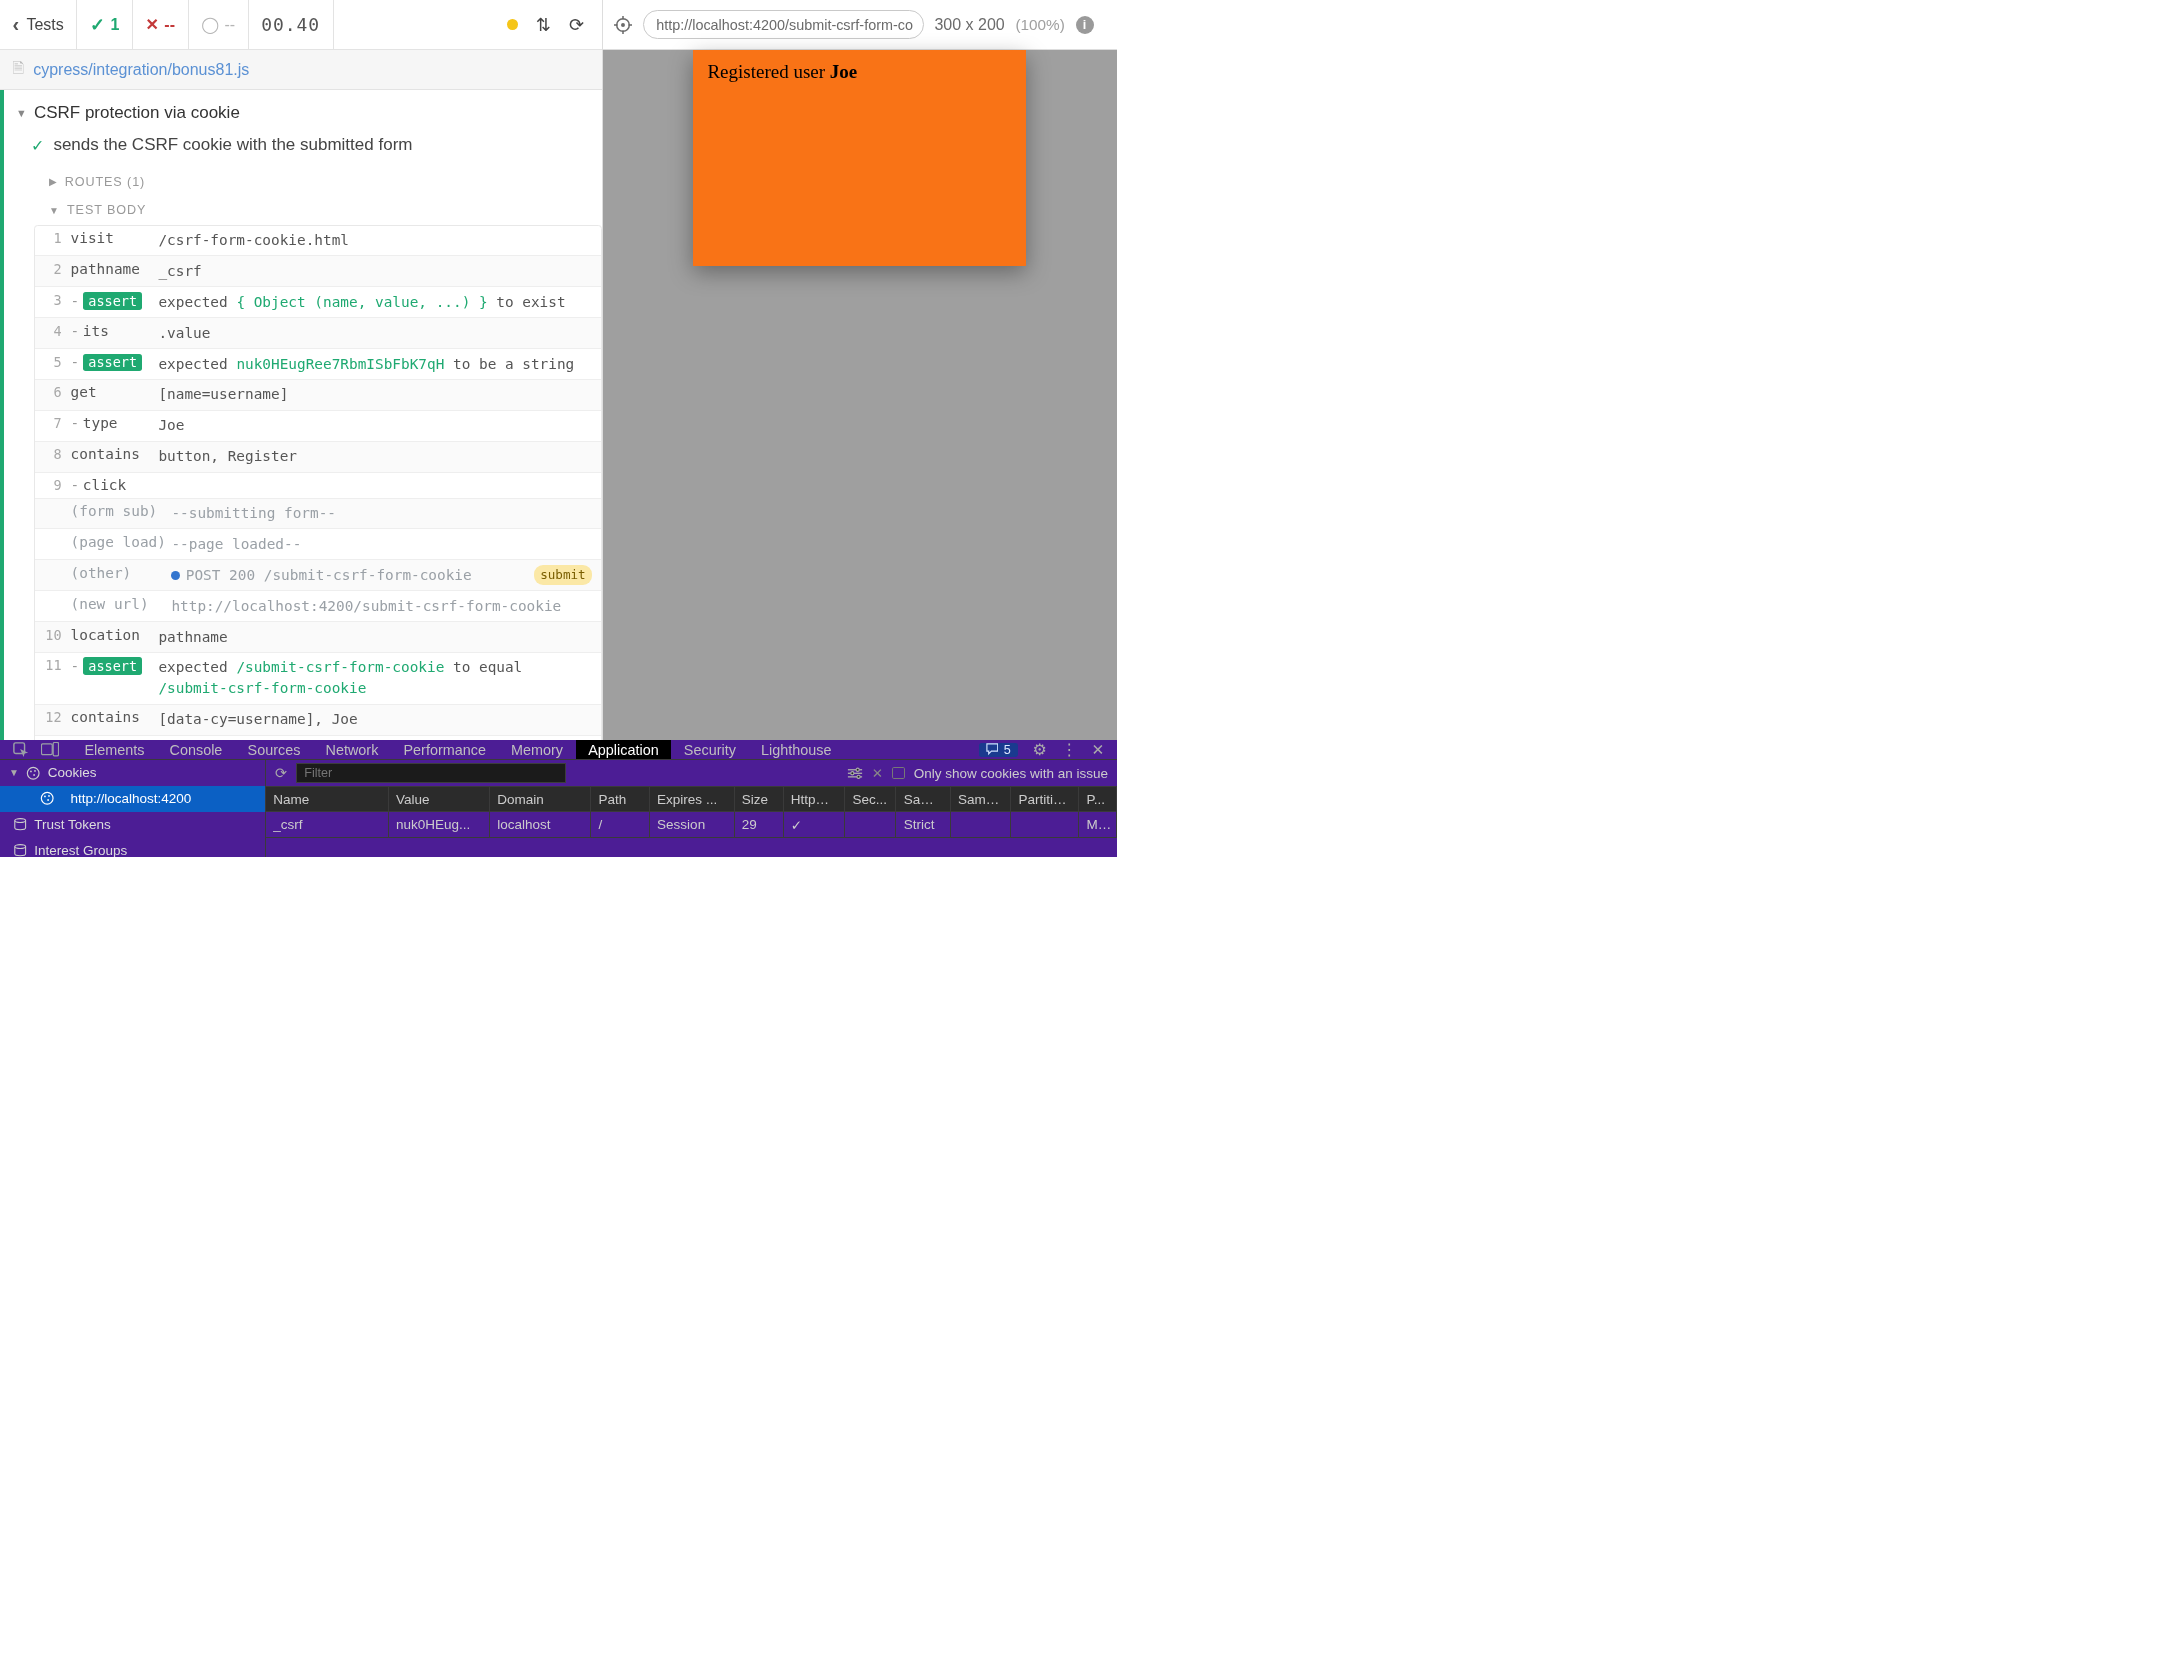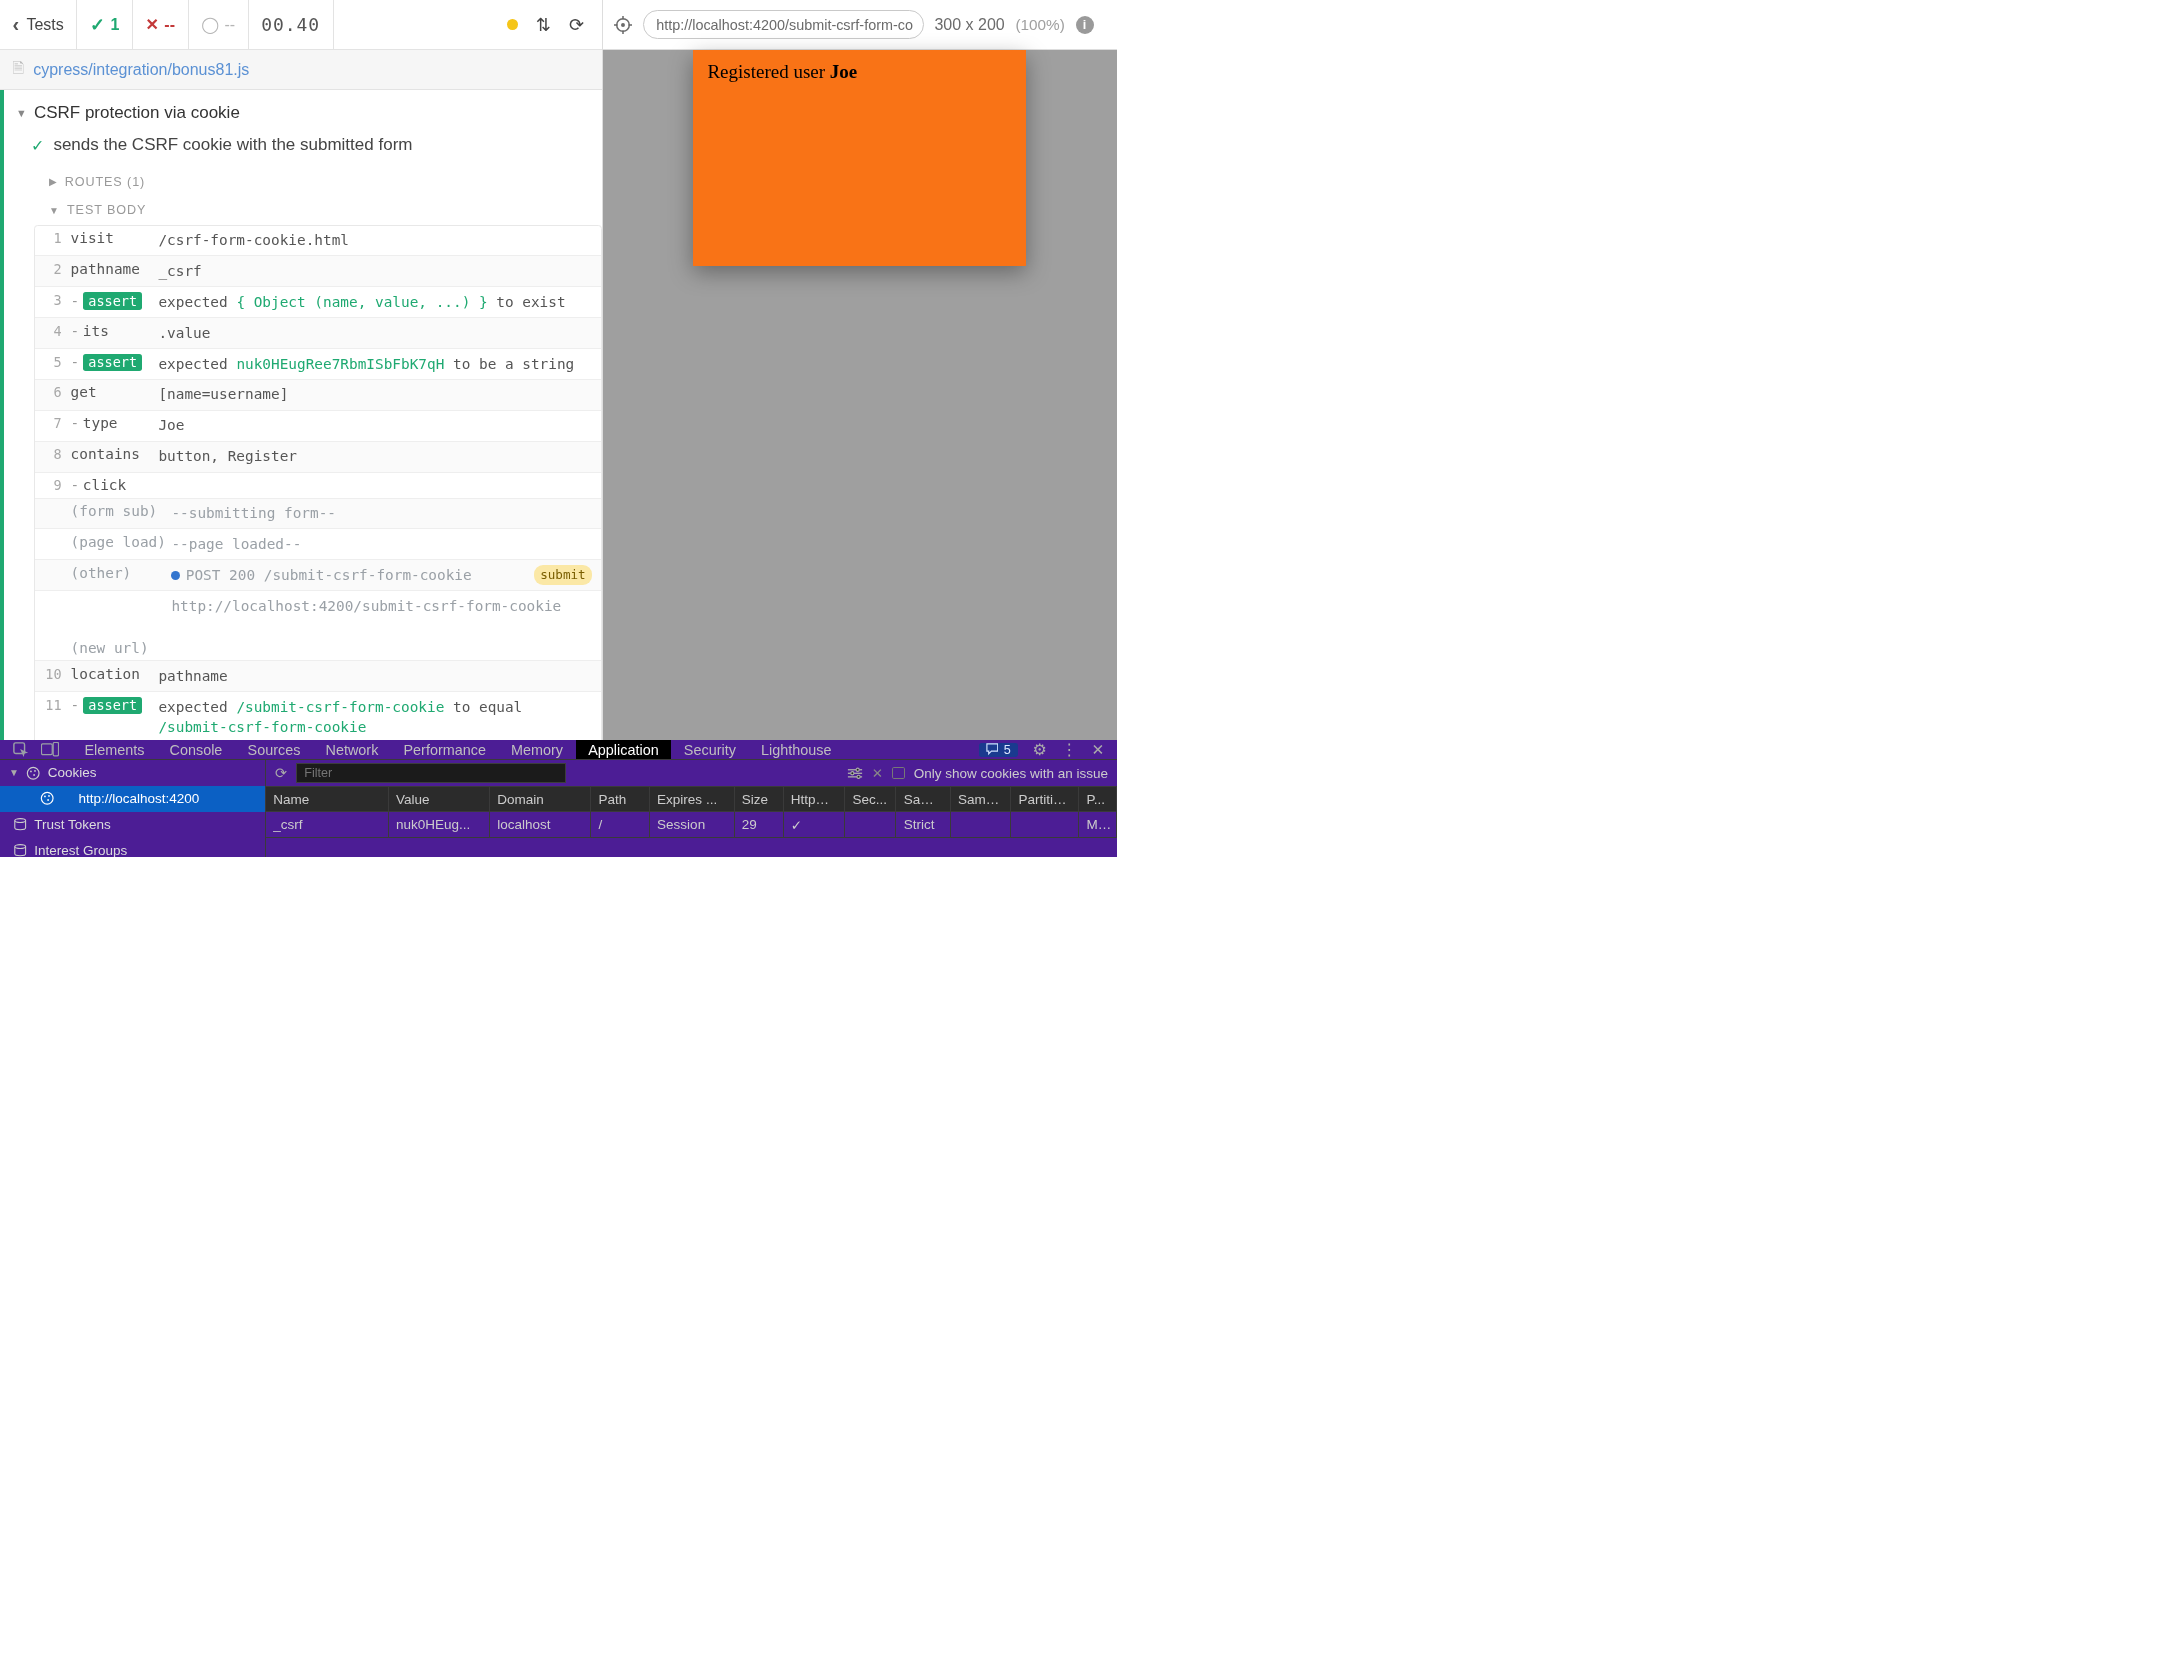--- a/index.html
+++ b/index.html
@@ -72,21 +72,21 @@
   .dt-corner { display:flex; align-items:center; gap:12.6px; padding:0 12.6px; color:#9aa0a6;}
   .dt-tab { display:flex; align-items:center; padding:0 12.6px; color:#bfbfbf; cursor:pointer; font-size:14.4px;}
   .dt-tab.active { background:#000; color:#fff;}
   .dt-right { margin-left:auto; display:flex; align-items:center; gap:14.4px; padding:0 12.6px; color:#9aa0a6;}
   .dt-msg { background:#1a3a8f; color:#dfe7ff; padding:0 7.2px; border-radius:2.7px; display:flex; align-items:center; gap:5.4px; font-size:12.6px;}
 
   .dt-body { flex:1; display:flex;}
   .dt-side { width:266px; border-right:0.9px solid #3a3a3a; overflow:hidden;}
   .dt-side .grp { padding:5.4px 9px; display:flex; align-items:center; gap:7.2px; color:#ddd;}
   .dt-side .grp .caret { color:#aaa; font-size:10px;}
-  .dt-side .child { padding:5.4px 9px 5.4px 40px; display:flex; align-items:center; gap:24px;}
+  .dt-side .child { padding:5.4px 9px 5.4px 40px; display:flex; align-items:center; gap:16px;}
   .dt-side .child.sel { background:#0b60c4; color:#fff;}
   .dt-main { flex:1; display:flex; flex-direction:column;}
   .dt-filter { height:27px; display:flex; align-items:center; gap:9px; padding:0 9px; border-bottom:0.9px solid #3a3a3a;}
   .dt-filter input { background:#1b1b1b; border:0.9px solid #3d3d3d; color:#ddd; height:20px; padding:0 7.2px; width:270px; font-size:12.6px;}
   .dt-filter .x { color:#888;}
   .dt-filter .chk { width:12.6px; height:12.6px; border:0.9px solid #777; border-radius:1.8px;}
   .dt-table { flex:1; overflow:hidden;}
   .dt-table table { width:100%; border-collapse:collapse; table-layout:fixed;}
   .dt-table th, .dt-table td { border-right:0.9px solid #3a3a3a; border-bottom:0.9px solid #3a3a3a; padding:4.5px 7.2px; text-align:left; color:#ccc; font-weight:400; font-size:13.5px; white-space:nowrap; overflow:hidden; text-overflow:ellipsis;}
   .dt-table th { background:#2b2b2b;}
@@ -237,21 +237,21 @@
             <div class="name" style="width: 99px;">(page load)</div>
             <div class="msg"><span>--page loaded--</span></div>
           </div>
           <div class="cmd alt event">
             <div class="num"></div>
             <div class="name" style="width: 99px;">(other)</div>
             <div class="msg"><span class="dot-blue"></span><span>POST 200 /submit-csrf-form-cookie</span><span class="pill-yellow tight" style="float: right;">submit</span></div>
           </div>
           <div class="cmd event">
             <div class="num"></div>
-            <div class="name" style="width: 99px; margin-top: 44px;">(new url)</div>
+            <div class="name" style="width: 99px;">(new url)</div>
             <div class="msg"><span>http://localhost:4200/submit-csrf-form-cookie</span></div>
           </div>
           <div class="cmd alt">
             <div class="num">10</div>
             <div class="name">
               <span>location</span>
             </div>
             <div class="msg">pathname</div>
           </div>
           <div class="cmd">

